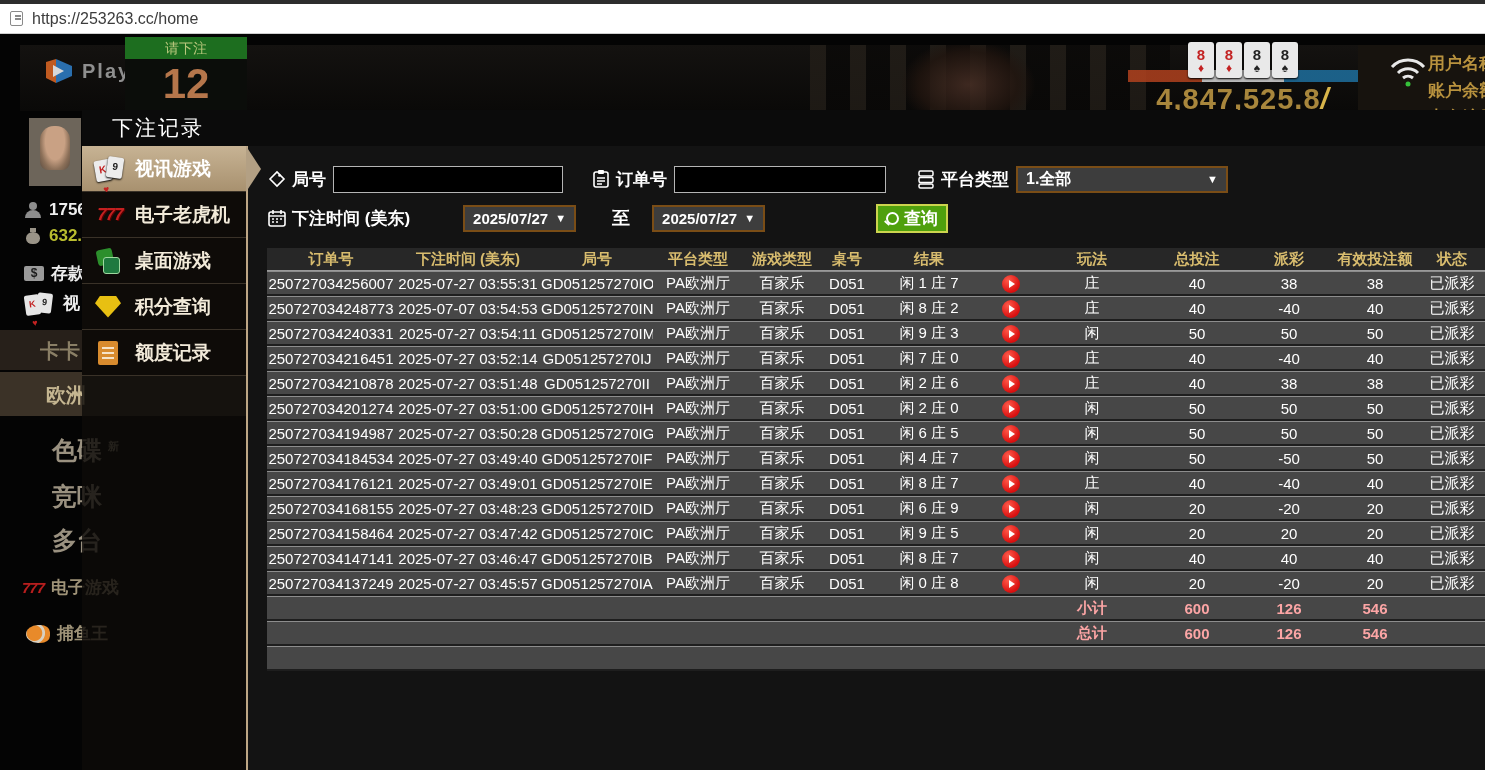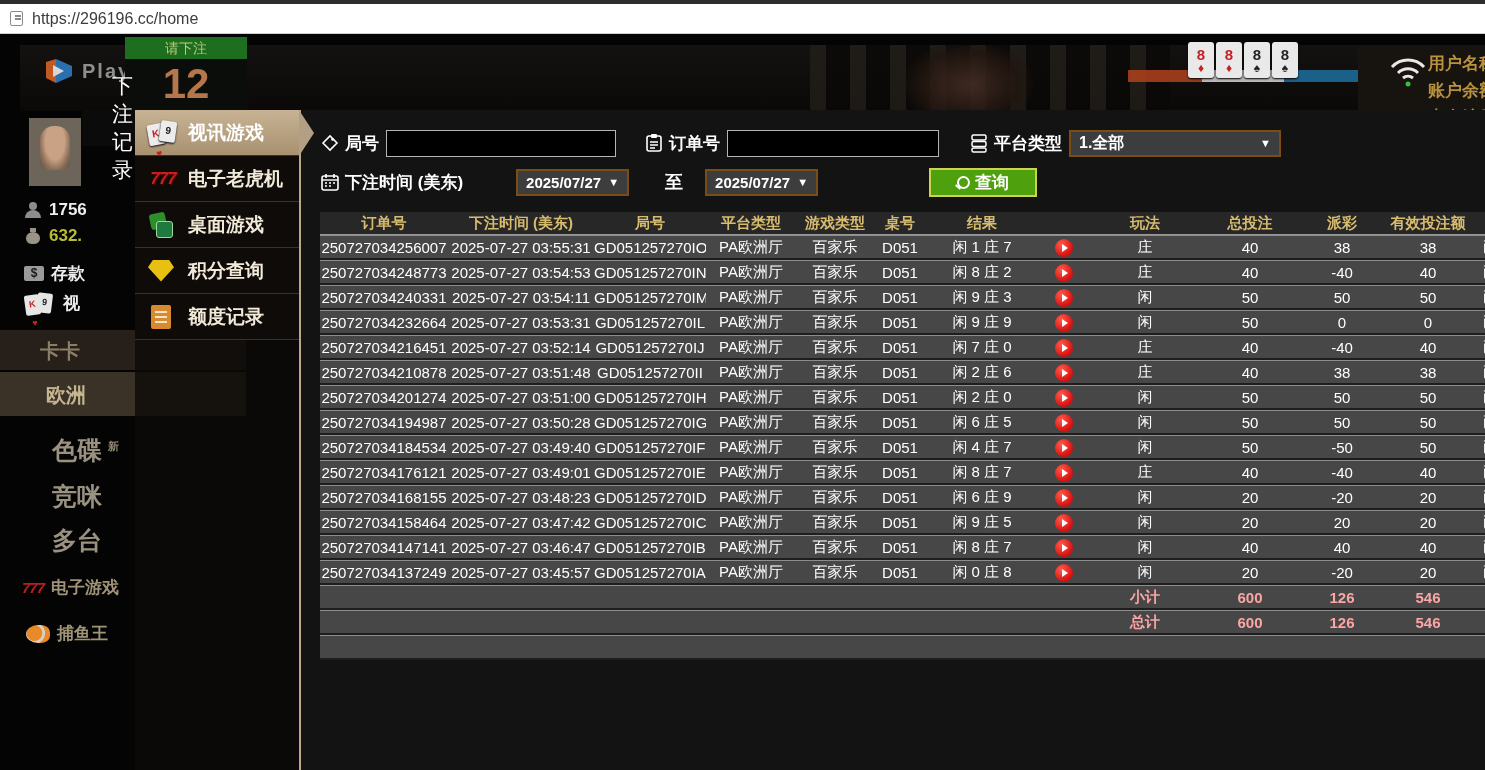--- a/index.html
+++ b/index.html
@@ -60,21 +60,21 @@
   .mini-cards .c1,.mini-cards .c2 { position:absolute; width:15px; height:20px; background:#e6e6e6; border-radius:2px; font-size:9px; font-weight:bold; text-align:center; line-height:19px; }
   .mini-cards .c1 { left:0; top:2px; transform:rotate(-8deg); color:#c32222; }
   .mini-cards .c2 { left:12px; top:0; transform:rotate(7deg); color:#222; }
   .menu-txt { position:absolute; font-weight:bold; }
   .band { position:absolute; left:0; width:246px; }
   .badge-new { font-size:11px; color:#8d8672; vertical-align:super; margin-left:6px; }
   .ico-777 { color:#b61f1f; font-style:italic; font-weight:bold; font-size:15px; letter-spacing:-1px; margin-right:7px; text-shadow:0 0 1px #400; }
   .ico-fish { width:24px; height:18px; margin-right:7px; border-radius:50% 40% 40% 50%; background:radial-gradient(circle at 35% 45%, #e88a2a 0 40%, #d8d0c0 45% 55%, #e88a2a 60%); position:relative; }
 
   
-  .modal { position:absolute; left:82px; top:110px; width:1403px; height:660px; z-index:10; display:flex; flex-direction:row; }
+  .modal { position:absolute; left:82px; top:110px; width:1403px; height:660px; z-index:10; display:flex; flex-direction:column; }
   .modal-title { height:36px; background:#0b0b0b; color:#fff; font-size:21px; letter-spacing:2px; padding-left:30px; display:flex; align-items:center; flex:0 0 36px; }
   .modal-body { flex:1; display:flex; min-height:0; }
   .side { width:166px; flex:0 0 166px; background:rgba(14,11,8,0.82); border-right:2px solid #bda685; display:flex; flex-direction:column; }
   .tab { height:46px; flex:0 0 46px; background:#0e0b08; border-bottom:1px solid #3a3228; display:flex; align-items:center; padding-left:13px; color:#f2ead9; font-weight:bold; font-size:19px; position:relative; cursor:pointer; }
   .tab .lbl { margin-left:10px; }
   .tab.active { background:linear-gradient(#c7b394,#a8916f); color:#fff; }
   .tab.active::after { content:""; position:absolute; right:-15px; top:50%; transform:translateY(-50%);
      border-top:23px solid transparent; border-bottom:23px solid transparent; border-left:15px solid #b3a084; z-index:3; }
   .side-fill { flex:1; }
   .tab-ico { width:30px; height:24px; position:relative; flex:0 0 30px; }
@@ -95,21 +95,21 @@
   .flabel { color:#fff; font-weight:bold; font-size:17px; margin:0 7px 0 5px; white-space:nowrap; }
   .fico { width:20px; height:20px; flex:0 0 20px; }
   .txtin { width:230px; height:27px; background:#000; border:1px solid #b5b5b5; color:#fff; font-size:15px; padding:0 6px; }
   .sel { height:27px; background:#3d3d3d; border:2px solid #7a4d16; color:#fff; font-weight:bold; font-size:16px;
      display:flex; align-items:center; justify-content:space-between; padding:0 8px; cursor:pointer; }
   .sel .arrow { font-size:11px; color:#fff; }
   .sel.platform { width:212px; }
   .sel.date { width:113px; font-size:15px; }
   .zhi { color:#fff; font-weight:bold; font-size:18px; }
   .search-btn { height:29px; background:#4fa00d; border:2px solid #ccd44e; color:#fff; font-weight:bold; font-size:17px;
-     display:flex; align-items:center; padding:0 26px; cursor:pointer; }
+     display:flex; align-items:center; padding:0 8px; cursor:pointer; }
   .mag { width:13px; height:13px; border:2px solid #fff; border-radius:50%; position:relative; margin-right:5px; }
   .mag::after { content:""; position:absolute; left:-4px; bottom:-1px; width:6px; height:2px; background:#fff; transform:rotate(40deg); }
 
   
   .tbl-wrap { margin-top:15px; flex:1; overflow:hidden; }
   table.bets { width:100%; table-layout:fixed; border-collapse:separate; border-spacing:0; font-size:15px; }
   table.bets td { text-align:center; overflow:hidden; white-space:nowrap; }
   tr.head td { background:#272727; color:#d8bc6e; font-weight:bold; height:23px; border-bottom:1px solid #9a9a9a; }
   tr.brow td { background:#474747; color:#fff; height:25px; border-top:1px solid #8d8d8d; border-bottom:2px solid #1e1e1e; }
   td.win { color:#c03a3a; } td.lose { color:#7ed41f; } td.zero { color:#fff; }
@@ -121,21 +121,21 @@
      border-top:4px solid transparent; border-bottom:4px solid transparent; border-left:6px solid #fff; }
 </style>
 </head>
 <body>
 
 <div id="screen">
 
   <div class="chrome-top"></div>
   <div class="urlbar">
     <span class="page-ico"></span>
-    <span class="url-text">https://296196.cc/home</span>
+    <span class="url-text">https://253263.cc/home</span>
   </div>
 
   <div class="lobby">
     <div class="lobby-topbar">
       <div class="blinds"></div>
       <div class="dealer-blob"></div>
     </div>
 
     <div class="brand">
       <svg class="brand-mark" viewBox="0 0 30 26">
@@ -164,20 +164,21 @@
           </span>
           <span class="pcard black">
             <span class="rank">8</span>
             <span class="suit">♠</span>
           </span>
           <span class="pcard black">
             <span class="rank">8</span>
             <span class="suit">♠</span>
           </span>
         </div>
+      <div class="table-total"><span>4,847,525.8</span><span class="slash">/</span></div>
     </div>
 
     <div class="right-panel">
       <svg class="wifi" viewBox="0 0 44 34">
         <path d="M6 14 A22 22 0 0 1 38 14" stroke="#e8e8e8" stroke-width="3" fill="none"></path>
         <path d="M12 20 A14 14 0 0 1 32 20" stroke="#e8e8e8" stroke-width="3" fill="none"></path>
         <path d="M17 25 A8 8 0 0 1 27 25" stroke="#e8e8e8" stroke-width="3" fill="none"></path>
         <circle cx="22" cy="31" r="2.5" fill="#35c13a"></circle>
       </svg>
       <span class="sig-num" style="top:72px">1</span>
@@ -357,21 +358,21 @@
     <td>闲 1 庄 7</td>
     <td><span class="play-btn"></span></td>
     <td>庄</td>
     <td>40</td>
     <td class="win">38</td>
     <td>38</td>
     <td class="status">已派彩</td>
   </tr>
                 <tr class="brow">
     <td>250727034248773</td>
-    <td>2025-07-27 03:54:53</td>
+    <td>2025-07-07 03:54:53</td>
     <td>GD051257270IN</td>
     <td>PA欧洲厅</td>
     <td>百家乐</td>
     <td>D051</td>
     <td>闲 8 庄 2</td>
     <td><span class="play-btn"></span></td>
     <td>庄</td>
     <td>40</td>
     <td class="lose">-40</td>
     <td>40</td>
@@ -383,35 +384,20 @@
     <td>GD051257270IM</td>
     <td>PA欧洲厅</td>
     <td>百家乐</td>
     <td>D051</td>
     <td>闲 9 庄 3</td>
     <td><span class="play-btn"></span></td>
     <td>闲</td>
     <td>50</td>
     <td class="win">50</td>
     <td>50</td>
-    <td class="status">已派彩</td>
-  </tr>
-                <tr class="brow">
-    <td>250727034232664</td>
-    <td>2025-07-27 03:53:31</td>
-    <td>GD051257270IL</td>
-    <td>PA欧洲厅</td>
-    <td>百家乐</td>
-    <td>D051</td>
-    <td>闲 9 庄 9</td>
-    <td><span class="play-btn"></span></td>
-    <td>闲</td>
-    <td>50</td>
-    <td class="zero">0</td>
-    <td>0</td>
     <td class="status">已派彩</td>
   </tr>
                 <tr class="brow">
     <td>250727034216451</td>
     <td>2025-07-27 03:52:14</td>
     <td>GD051257270IJ</td>
     <td>PA欧洲厅</td>
     <td>百家乐</td>
     <td>D051</td>
     <td>闲 7 庄 0</td>

